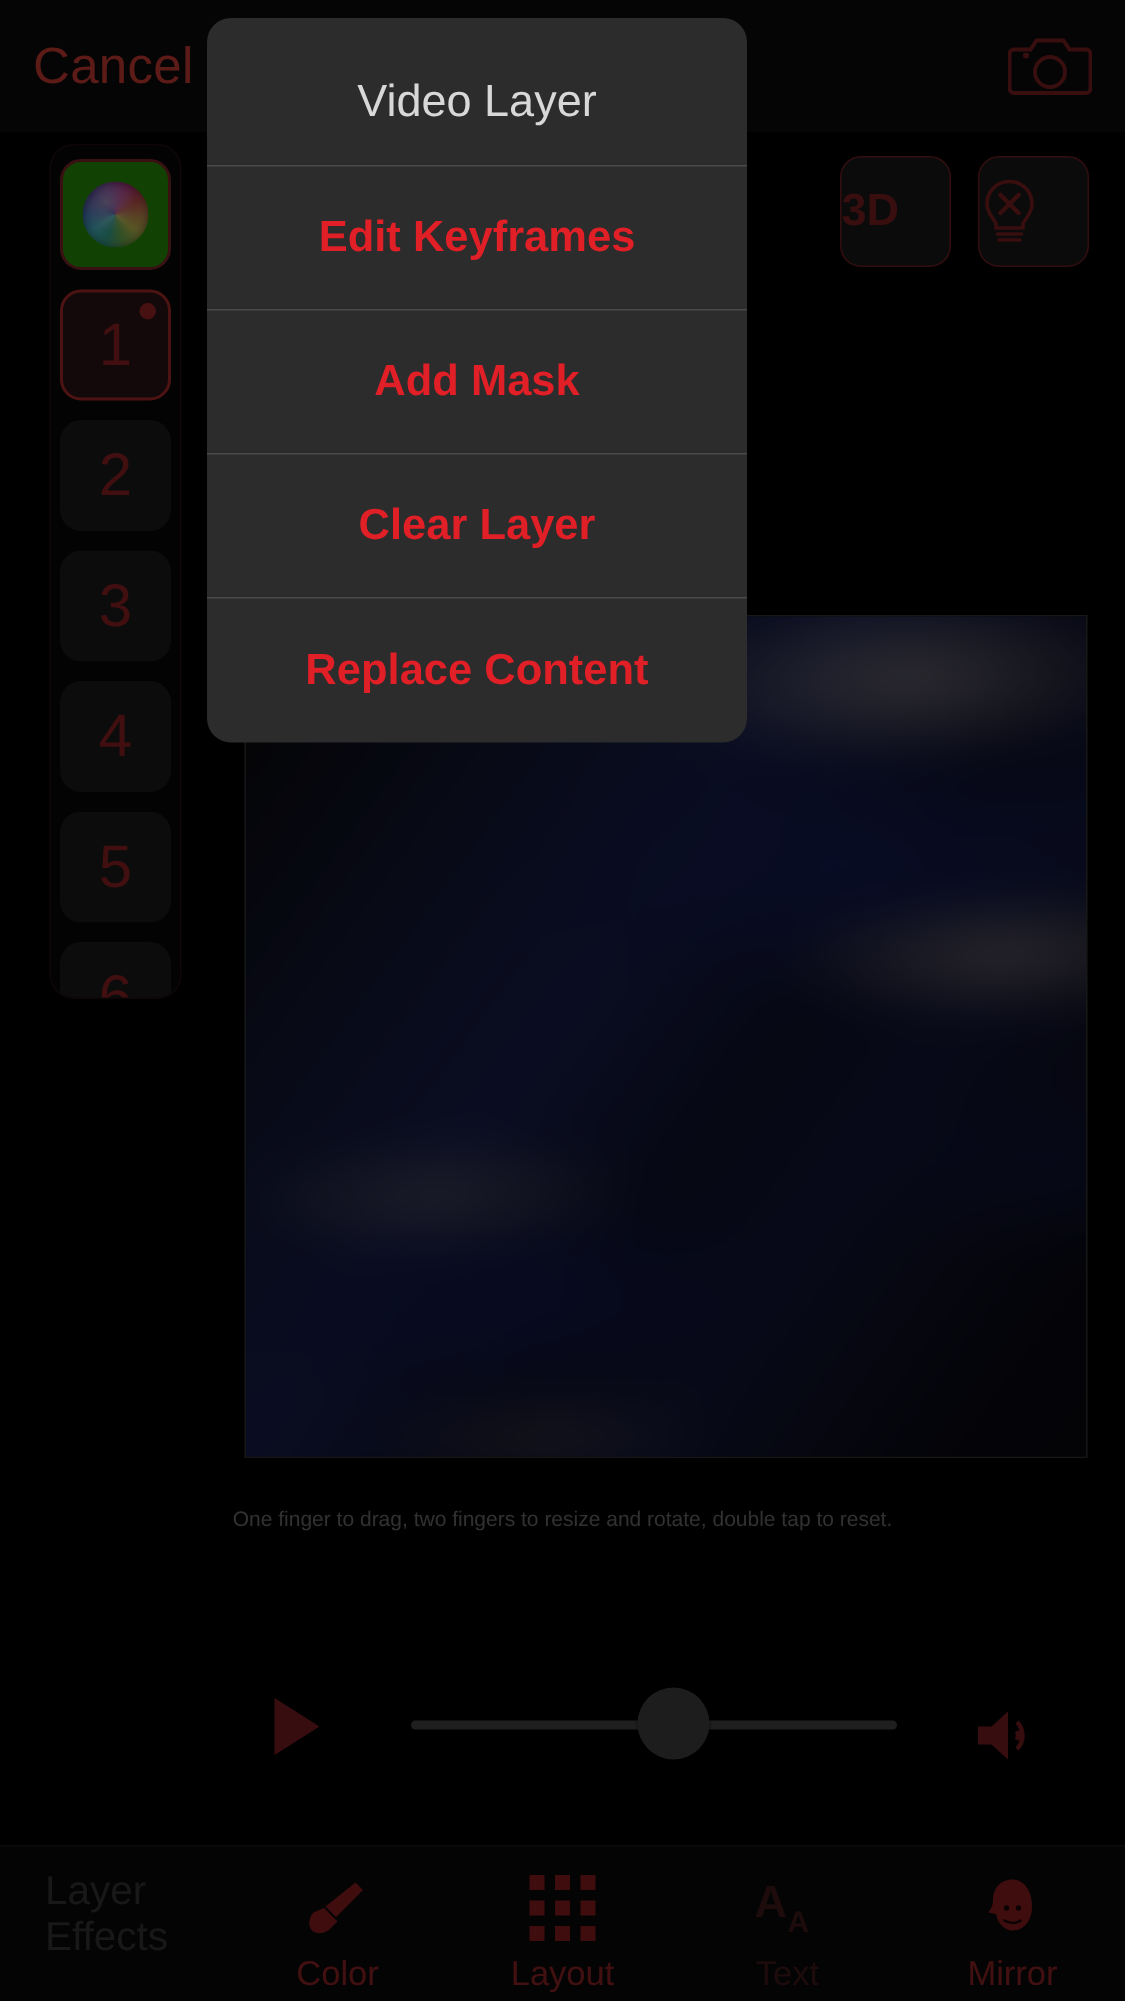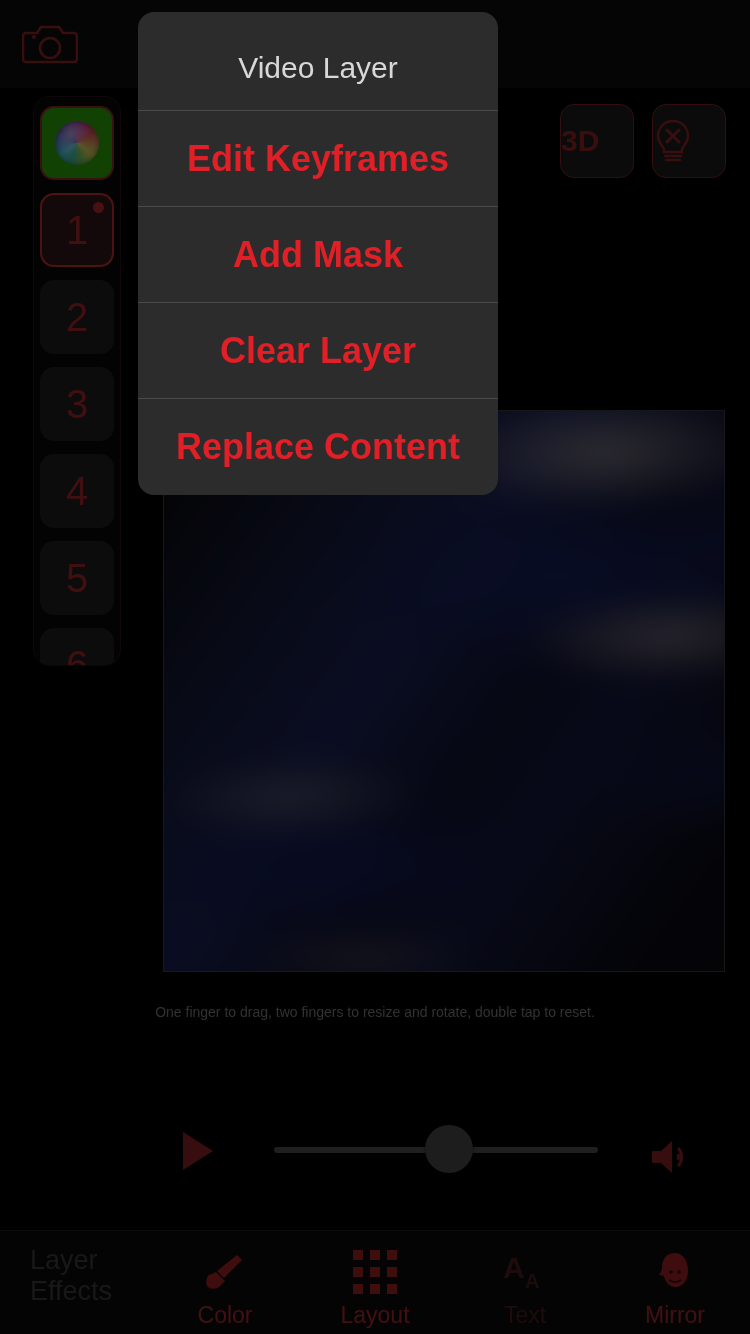--- a/index.html
+++ b/index.html
@@ -167,33 +167,34 @@
     z-index:50;
   }
   .popup-title{
     height:86px; display:flex; align-items:center; justify-content:center;
     font-size:30px; font-weight:normal; color:#d8d8d8;
     border-bottom:1px solid #4a4a4a;
     margin-top:13px;
   }
   .popup-item{
     height:96px; display:flex; align-items:center; justify-content:center;
-    font-size:36px; font-weight:bold; color:#e01f26;
+    font-size:29px; font-weight:bold; color:#e01f26;
     border-bottom:1px solid #4a4a4a;
   }
   .popup-item:last-child{ border-bottom:none; }
 </style>
 </head>
 <body>
 
 <div id="app">
 
   <div class="dimmed">
 
     <div class="topbar">
+      <button class="tb-btn">Cancel</button>
       <div class="tb-right">
         <span class="cam-icon">
           <svg viewBox="0 0 56 42" width="56" height="42">
             <path d="M4 10 h11 l4-6 h18 l4 6 h11 a3 3 0 0 1 3 3 v23 a3 3 0 0 1 -3 3 h-48 a3 3 0 0 1 -3 -3 v-23 a3 3 0 0 1 3 -3 z" fill="none" stroke="#8e2226" stroke-width="2.6"></path>
             <circle cx="28" cy="25" r="10" fill="none" stroke="#8e2226" stroke-width="2.6"></circle>
             <circle cx="12" cy="14" r="2" fill="#8e2226"></circle>
           </svg>
         </span>
       </div>
     </div>

